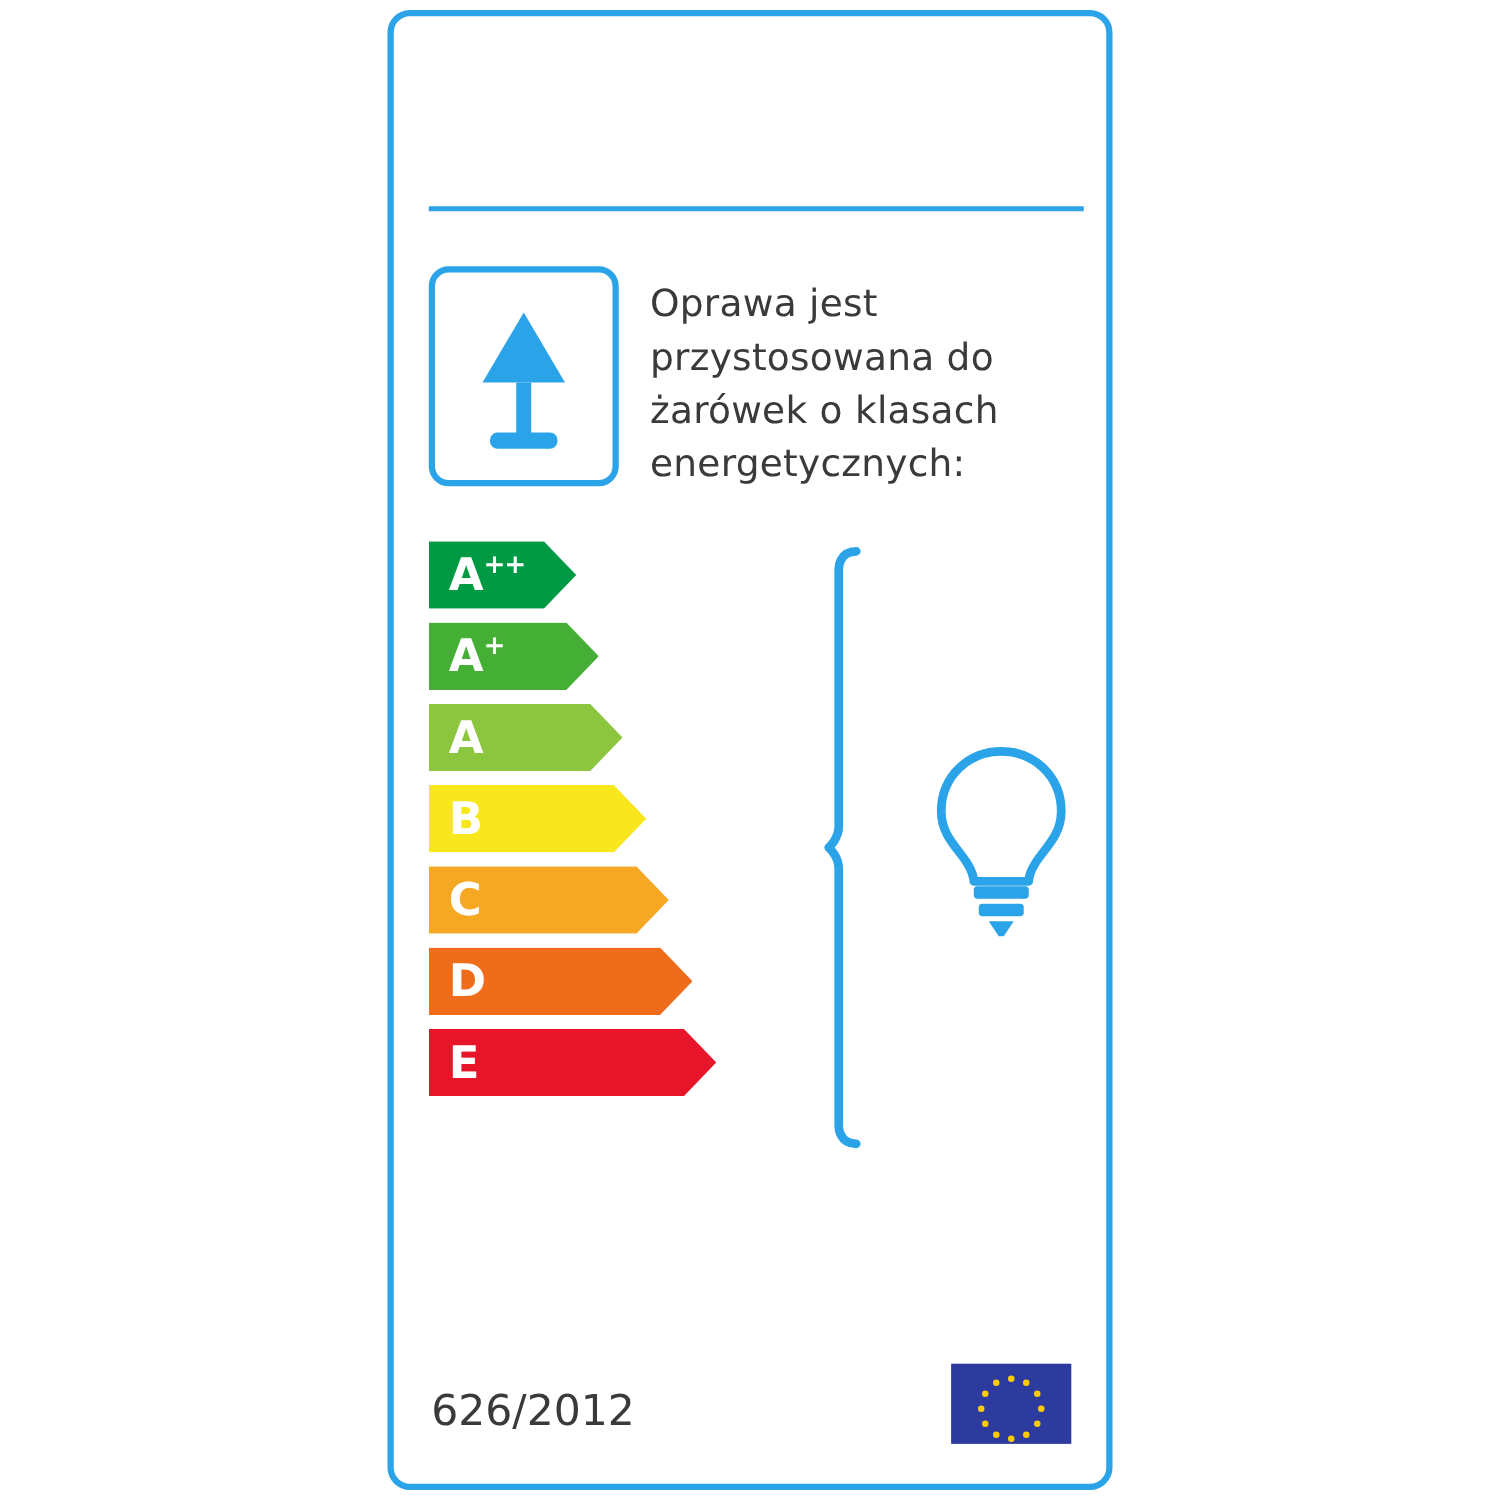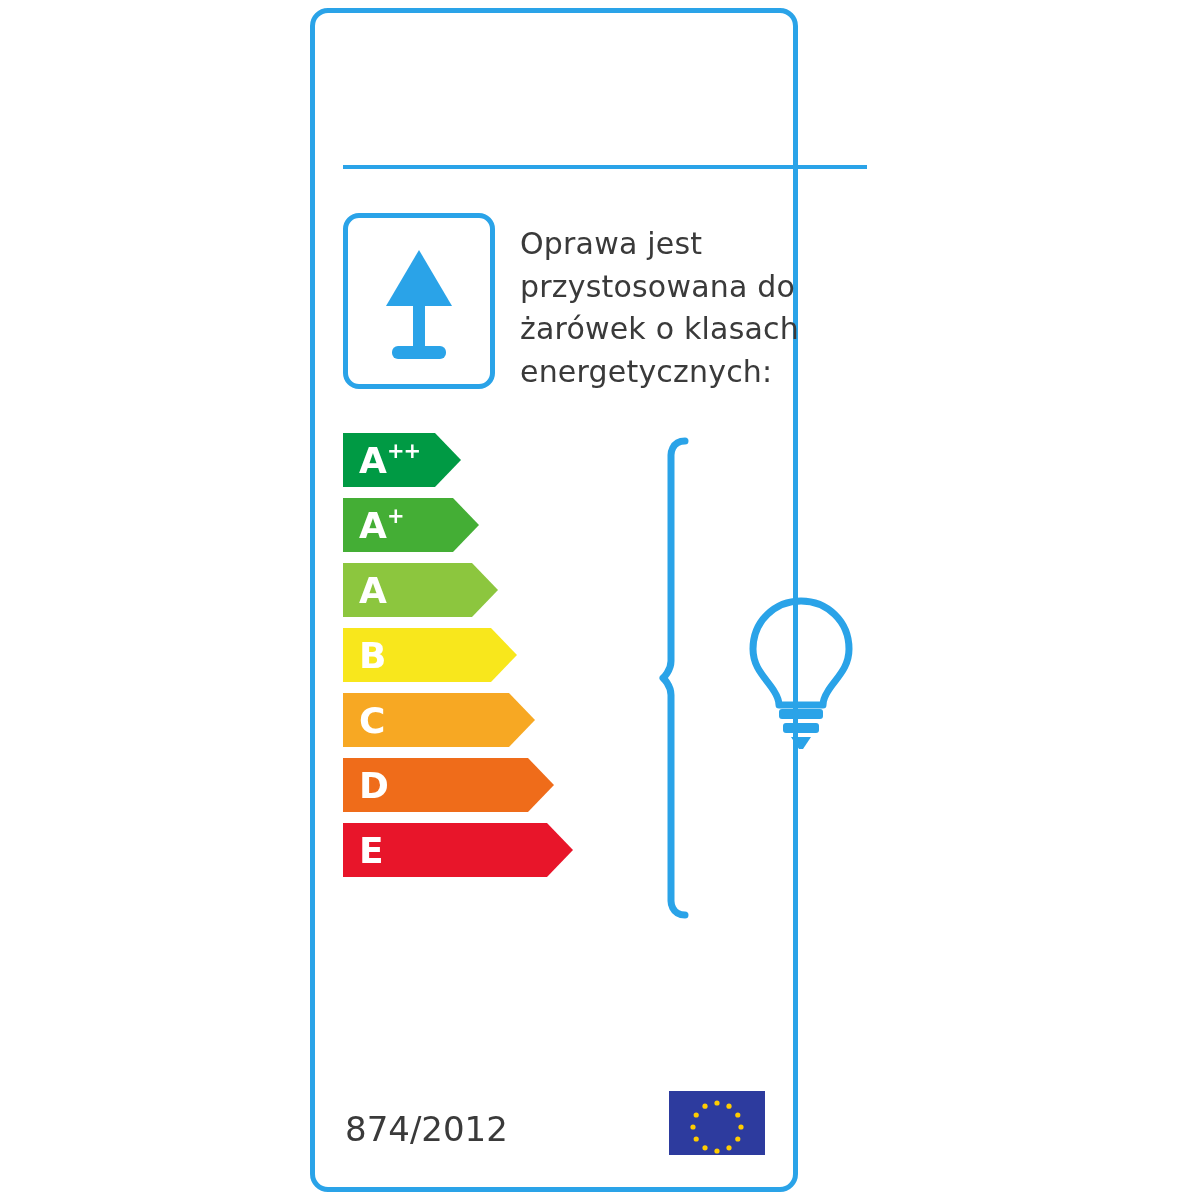--- a/index.html
+++ b/index.html
@@ -11,21 +11,21 @@
     width: 1200px;
     height: 1200px;
     font-family: "DejaVu Sans", sans-serif;
     overflow: hidden;
   }
 
   .label-card {
     position: absolute;
     left: 310px;
     top: 8px;
-    width: 488px;
+    width: 580px;
     height: 1184px;
     box-sizing: border-box;
     border: 5px solid #2aa3e8;
     border-radius: 18px;
     background: #ffffff;
   }
 
   .top-rule {
     position: absolute;
     left: 28px;
@@ -193,21 +193,21 @@
       <path d="M30 8 C16 8 16 22 16 22 L16 228 C16 238 8 245 8 245 C8 245 16 252 16 262 L16 468 C16 468 16 482 30 482" fill="none" stroke="#2aa3e8" stroke-width="7" stroke-linecap="round" stroke-linejoin="round"></path>
       <g>
         <path d="M98 216 C98 188 120 168 146 168 C172 168 194 188 194 216 C194 236 180 246 173 258 C168 266 168 272 168 272 L124 272 C124 272 124 266 119 258 C112 246 98 236 98 216 Z" fill="none" stroke="#2aa3e8" stroke-width="7" stroke-linejoin="round"></path>
         <rect x="124" y="276" width="44" height="10" rx="3" fill="#2aa3e8"></rect>
         <rect x="128" y="290" width="36" height="10" rx="3" fill="#2aa3e8"></rect>
         <path d="M136 304 L156 304 L148 316 L144 316 Z" fill="#2aa3e8"></path>
       </g>
     </svg>
   </div>
 
-  <div class="footer-code">874/2012</div>
+  <div class="footer-code">626/2012</div>
 
   <div class="eu-flag">
     <svg width="96" height="64" viewBox="0 0 96 64">
       <rect x="0" y="0" width="96" height="64" fill="#2d3b9e"></rect>
       <g fill="#ffcc00">
         <circle cx="48" cy="12" r="2.6"></circle>
         <circle cx="60" cy="15.2" r="2.6"></circle>
         <circle cx="68.8" cy="24" r="2.6"></circle>
         <circle cx="72" cy="36" r="2.6"></circle>
         <circle cx="68.8" cy="48" r="2.6"></circle>

